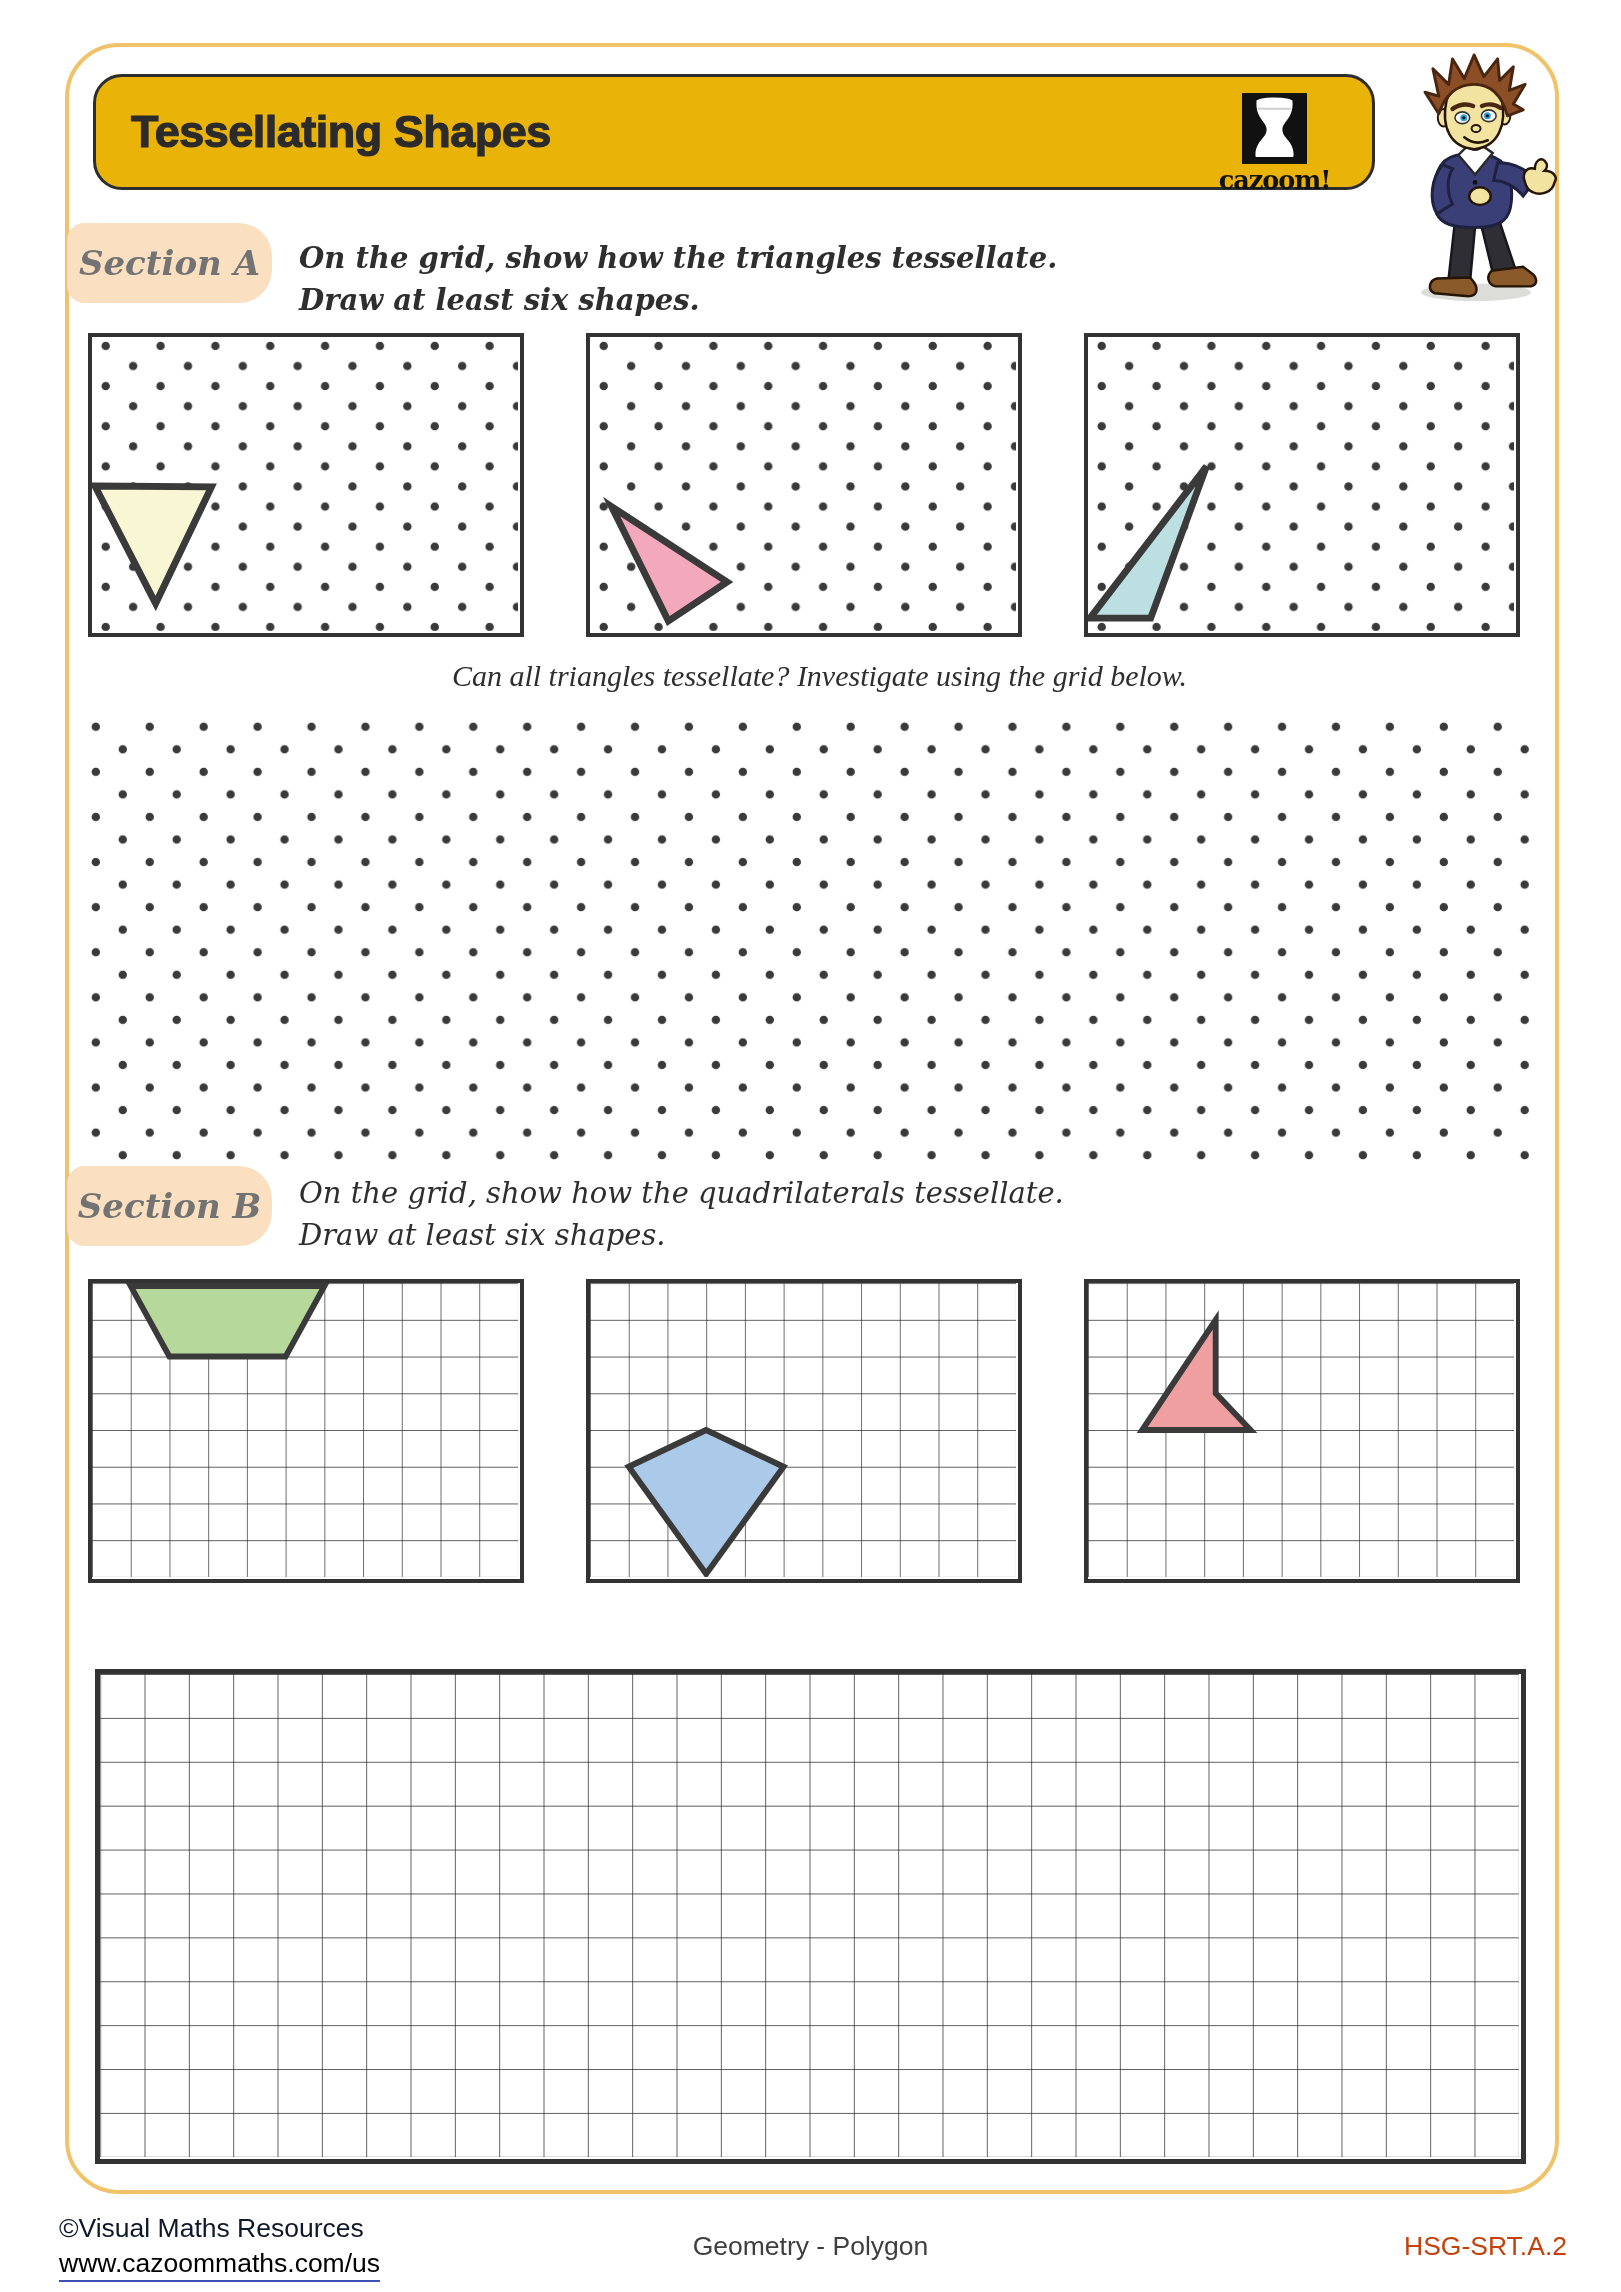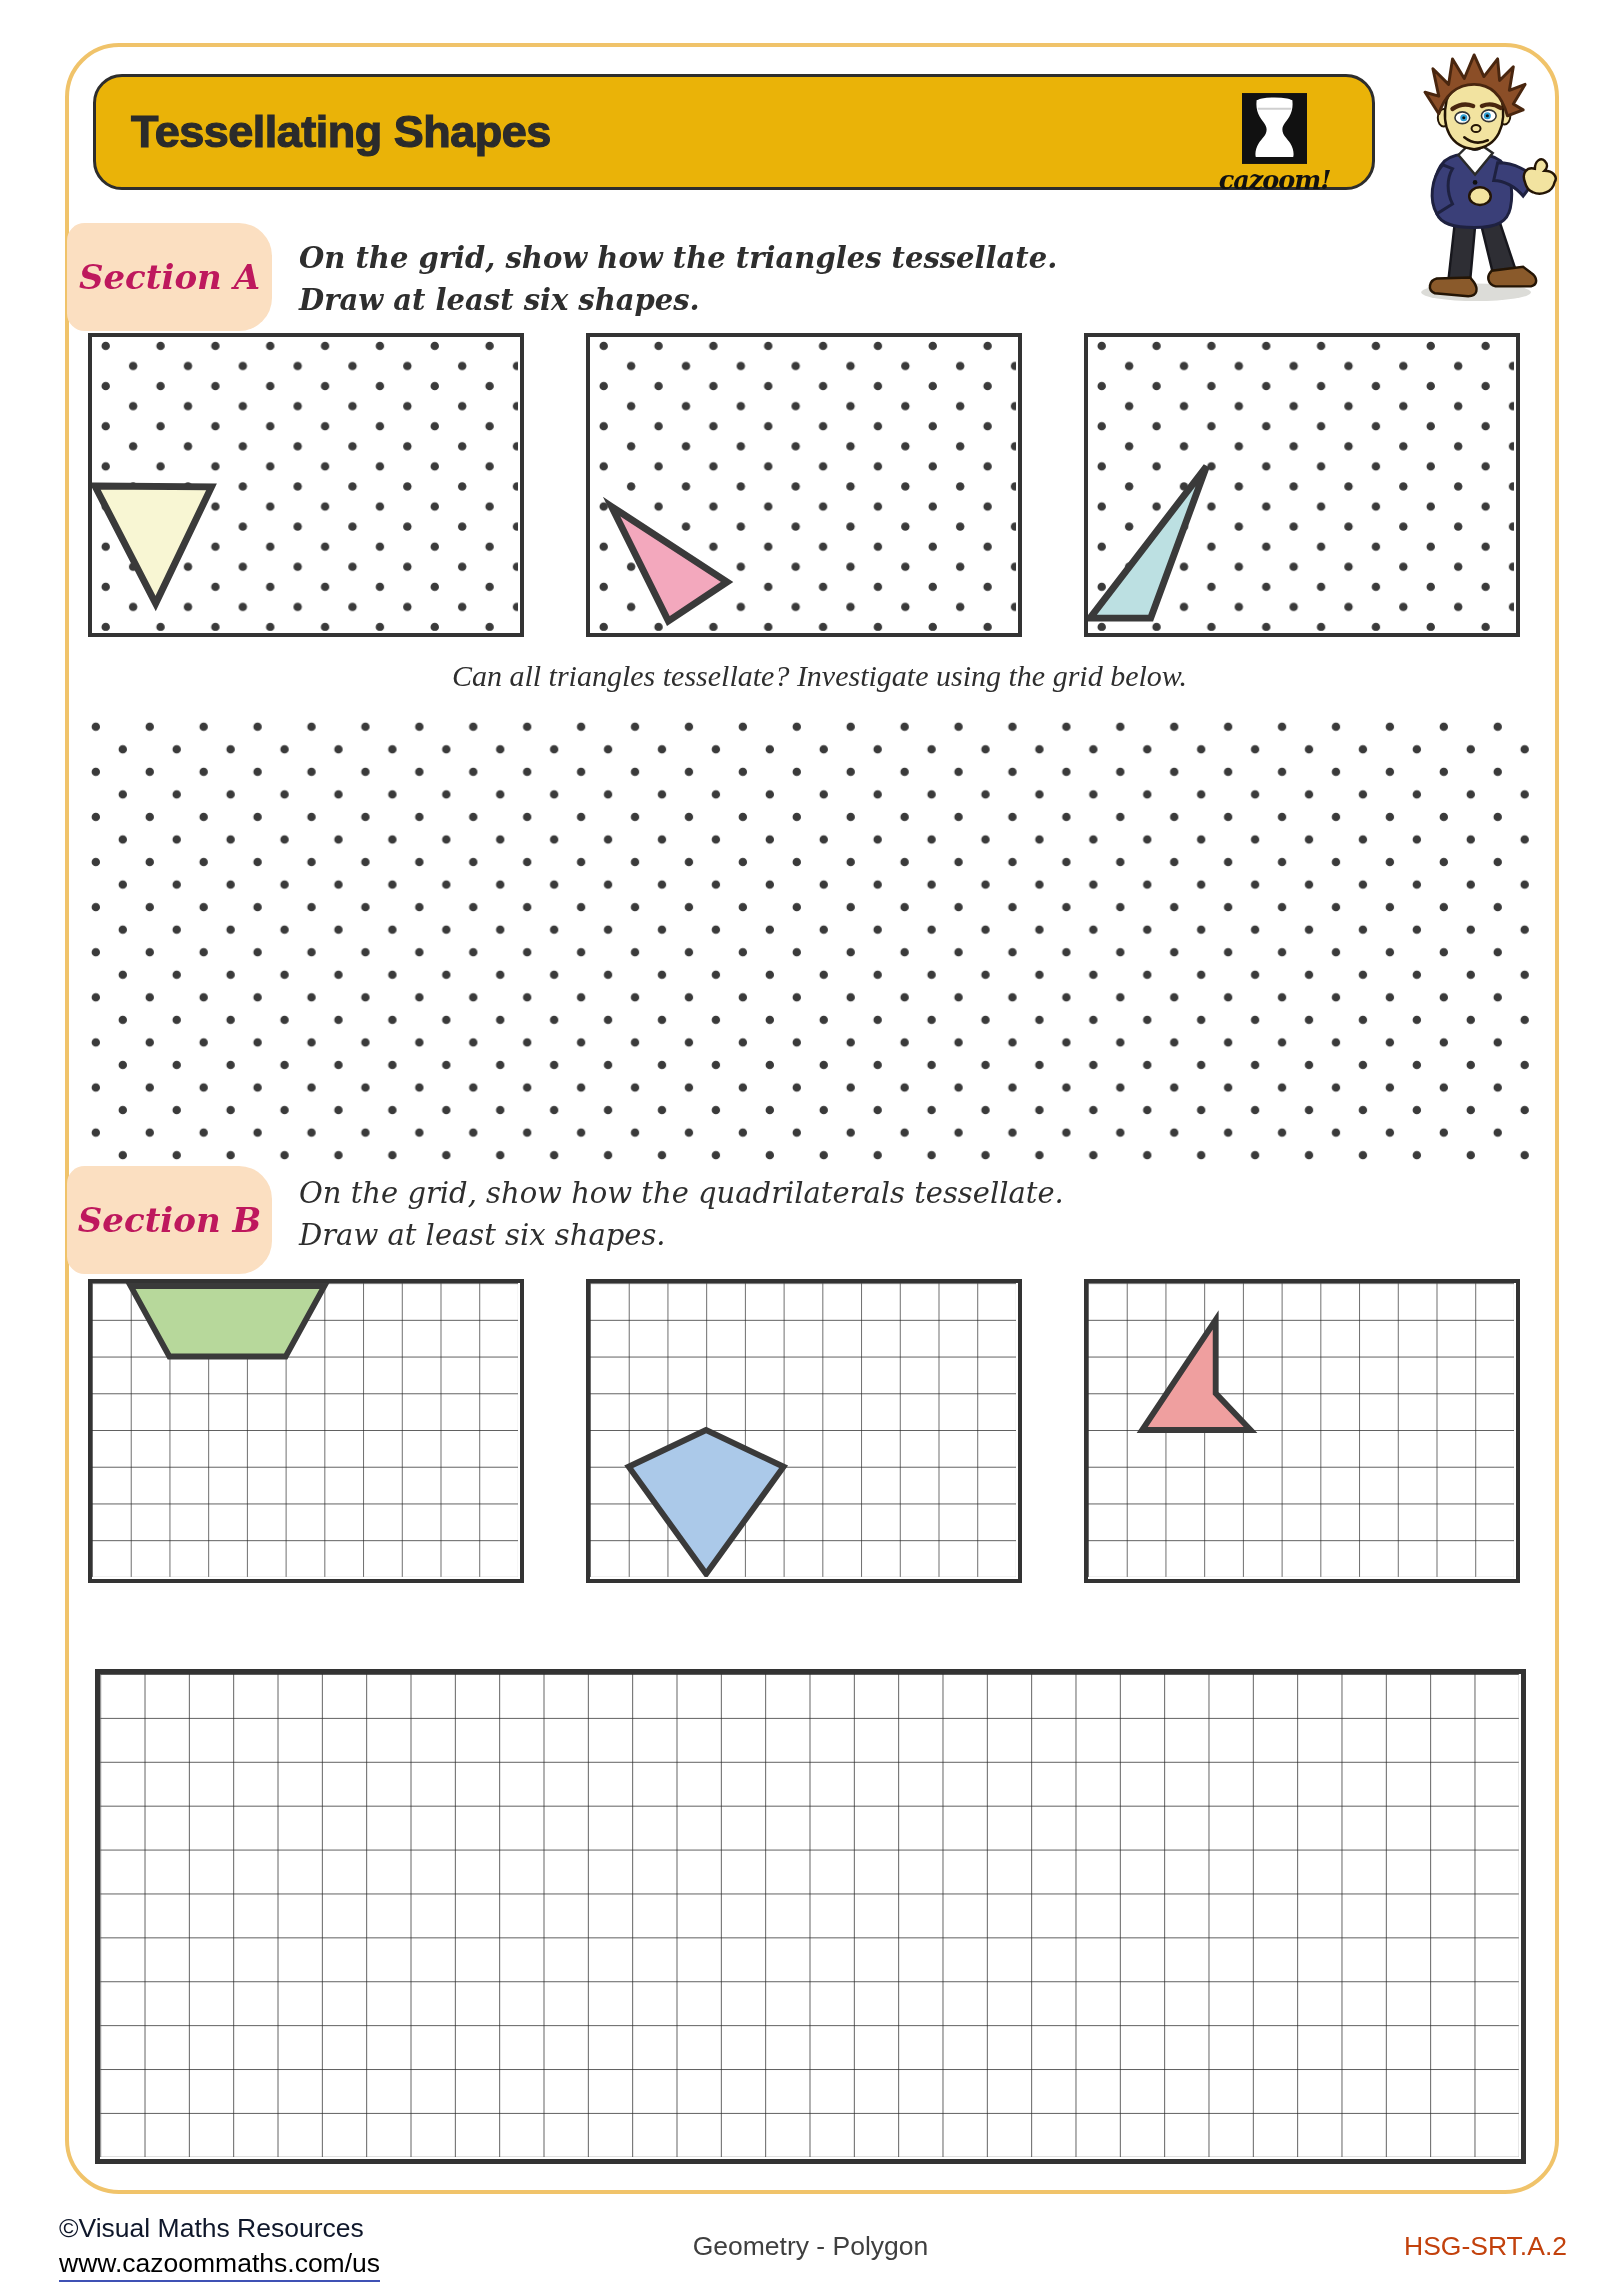--- a/index.html
+++ b/index.html
@@ -1,24 +1,24 @@
 <!DOCTYPE html>
 <html><head>
 <meta charset="utf-8">
 <style>
   html,body{margin:0;padding:0;background:#fff;}
   .page{position:relative;width:1621px;height:2293px;background:#ffffff;overflow:hidden;font-family:"Liberation Sans",sans-serif;}
   .frame{position:absolute;left:65px;top:43px;width:1486px;height:2143px;border:4.9px solid #F0C36A;border-radius:54px;}
   .header-box{position:absolute;left:93px;top:74px;width:1282px;height:116px;background:#eab308;border:3.9px solid #2D2D2D;border-radius:29px;box-sizing:border-box;}
   .title{position:absolute;left:35px;top:50%;transform:translateY(-50%);font-size:45px;font-weight:bold;color:#2b2b2b;letter-spacing:-0.5px;-webkit-text-stroke:1.2px #2b2b2b;}
-  .logo{position:absolute;right:33px;top:15.7px;width:129px;text-align:center;font-style:italic;}
+  .logo{position:absolute;right:33px;top:15.7px;width:129px;text-align:center;}
   .logo svg{display:block;margin:0 auto;}
   .logo-text{font-family:"DejaVu Serif",serif;font-weight:bold;font-size:25.5px;color:#111;margin-top:1px;letter-spacing:-1px;}
   .mascot{position:absolute;left:1378px;top:53px;width:201px;height:253px;}
-  .section-label{position:absolute;left:67px;width:205px;height:108px;background:#FBDFC1;border-radius:17.6px 33px 33px 17.6px;display:flex;align-items:center;justify-content:center;font-family:"DejaVu Serif",serif;font-style:italic;font-weight:bold;font-size:34px;color:#be185d;}
+  .section-label{position:absolute;left:67px;width:205px;height:80px;background:#FBDFC1;border-radius:17.6px 33px 33px 17.6px;display:flex;align-items:center;justify-content:center;font-family:"DejaVu Serif",serif;font-style:italic;font-weight:bold;font-size:34px;color:#737373;}
   .label-a{top:223px;}
   .label-b{top:1166px;}
   .instruction{position:absolute;left:299px;font-family:"DejaVu Serif",serif;font-style:italic;font-size:29px;color:#2e2e2e;line-height:42px;}
   .instr-a{top:237px;font-weight:bold;}
   .instr-b{top:1172px;}
   .prompt{position:absolute;left:9px;width:100%;text-align:center;font-family:Liberation Serif, serif;font-style:italic;font-size:30px;color:#2e2e2e;}
   .prompt-a{top:659px;}
   .prompt-b{top:1610px;}
   .shape-box{position:absolute;width:436px;height:304px;border:4.9px solid #333333;background:#fff;box-sizing:border-box;}
   .row-a{top:333px;}

